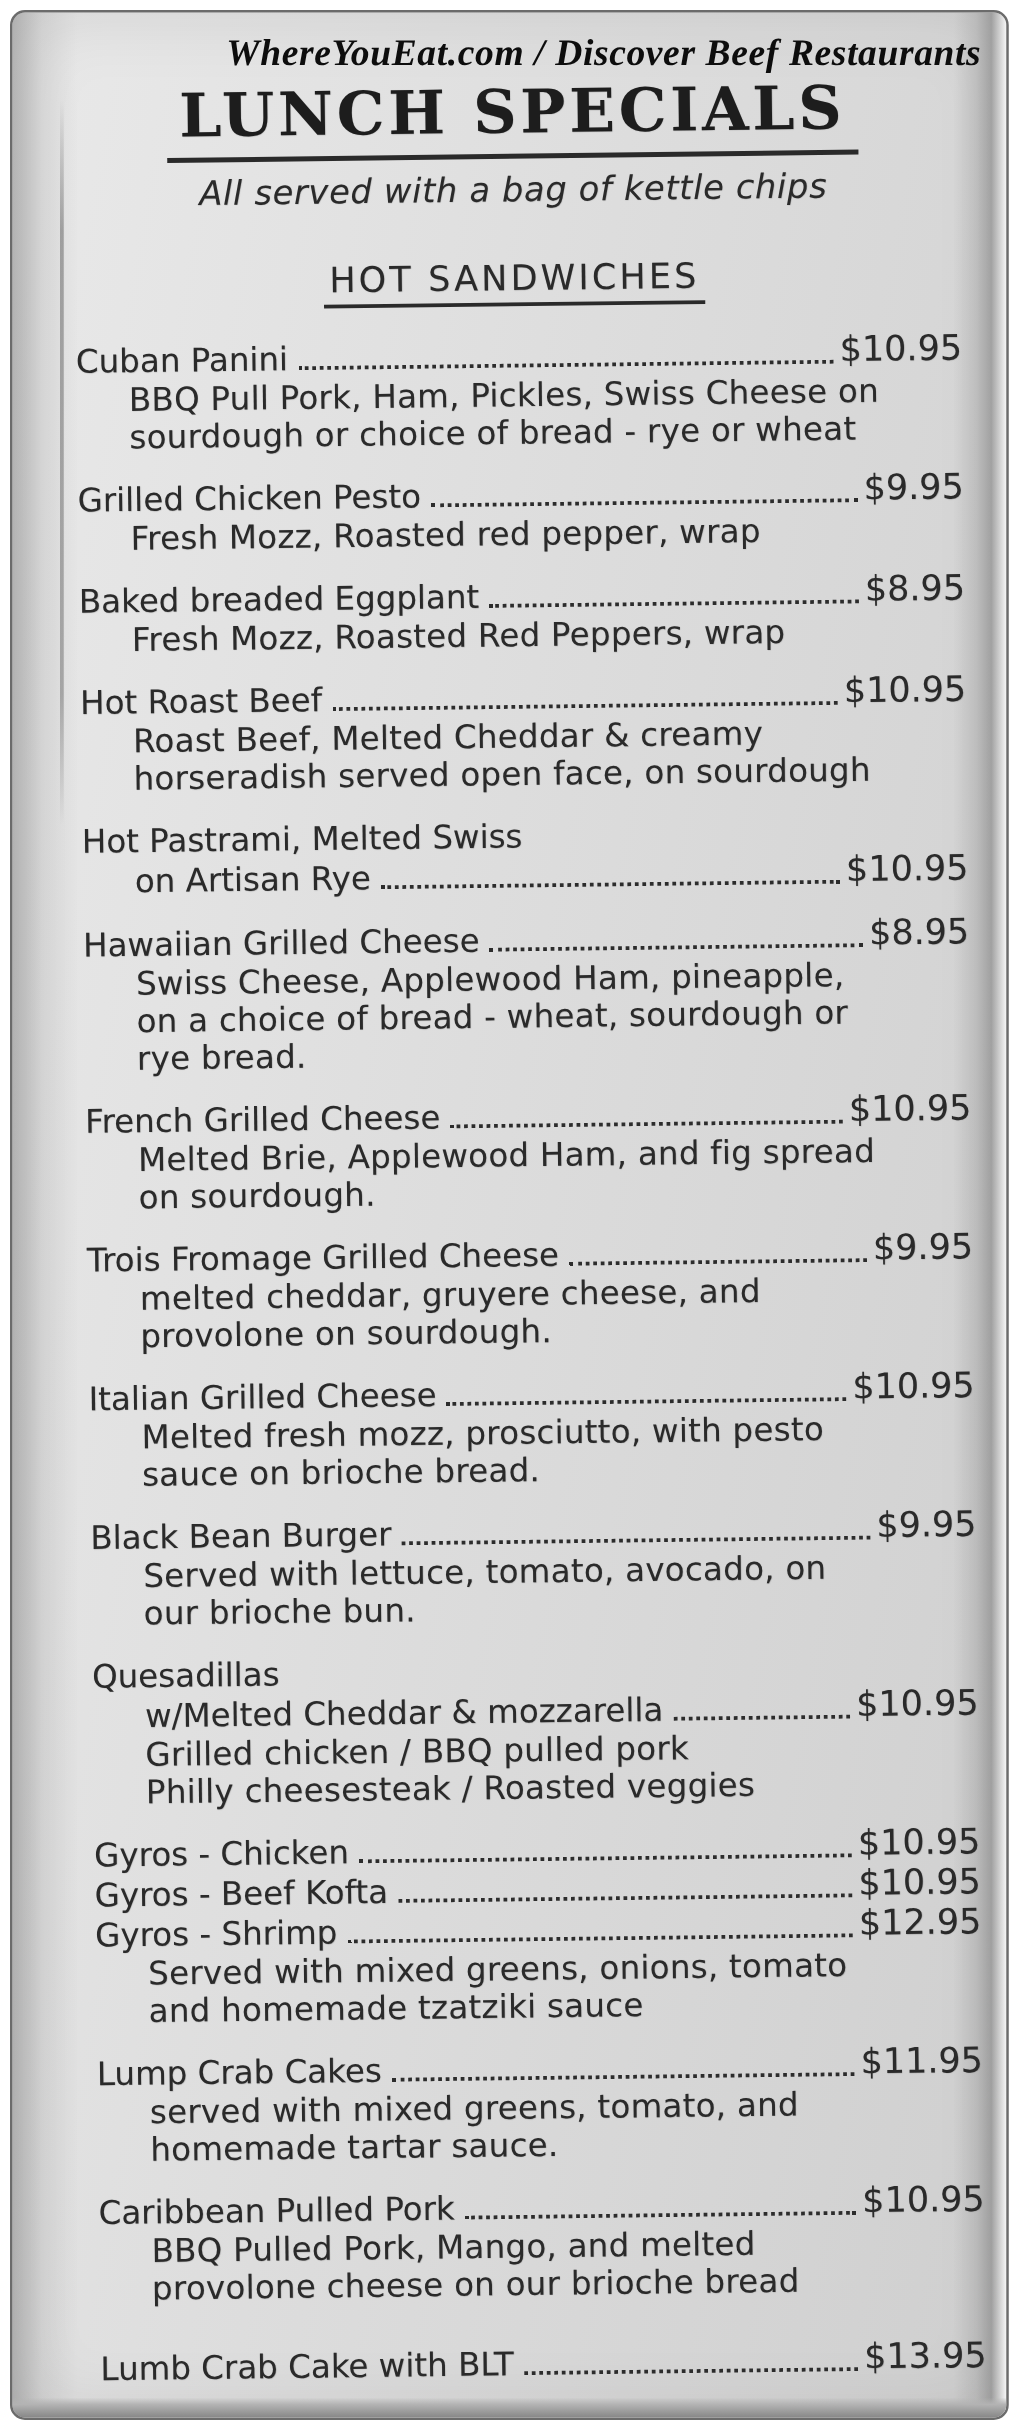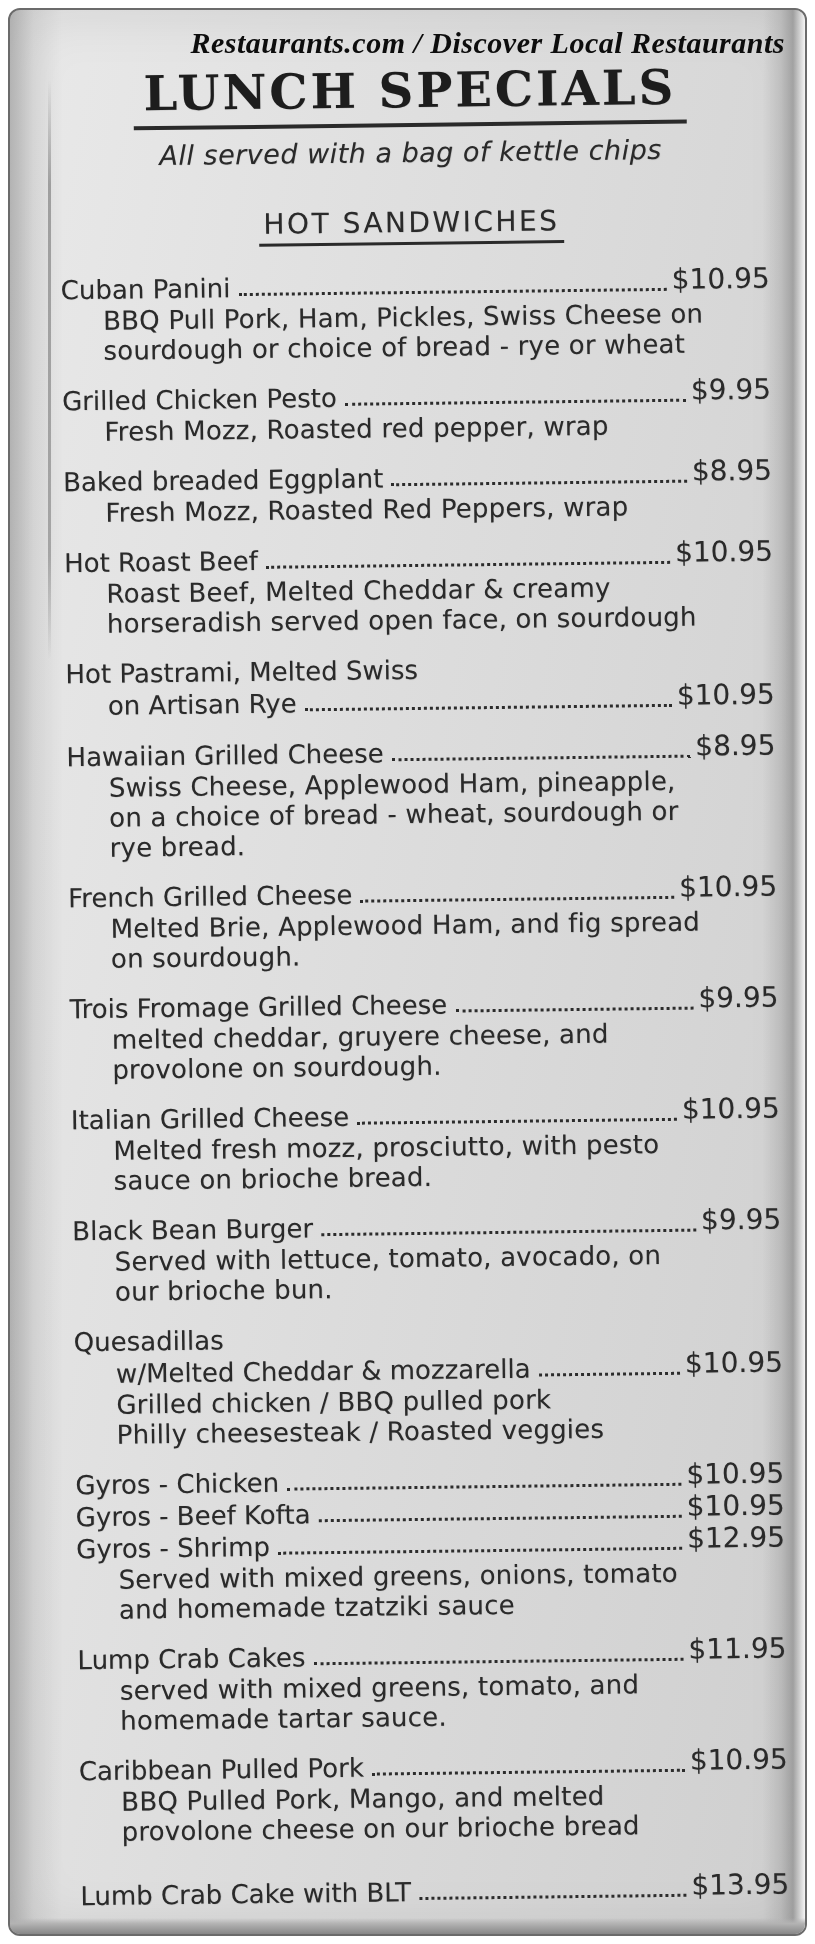--- a/index.html
+++ b/index.html
@@ -70,21 +70,21 @@
 </head>
 <body>
 
 <div id="screen">
   <div class="photo">
     <div class="edge-left"></div>
     <div class="crease"></div>
     <div class="edge-right"></div>
     <div class="edge-bottom"></div>
 
-    <div class="watermark">Restaurants.com / Discover Local Restaurants</div>
+    <div class="watermark">WhereYouEat.com / Discover Beef Restaurants</div>
 
     <div class="sheet">
       <div class="title">
         <span class="underlined">LUNCH SPECIALS</span>
       </div>
       <div class="subtitle">All served with a bag of kettle chips</div>
       <div class="section">
         <span class="underlined">HOT SANDWICHES</span>
       </div>
       <div id="items">

